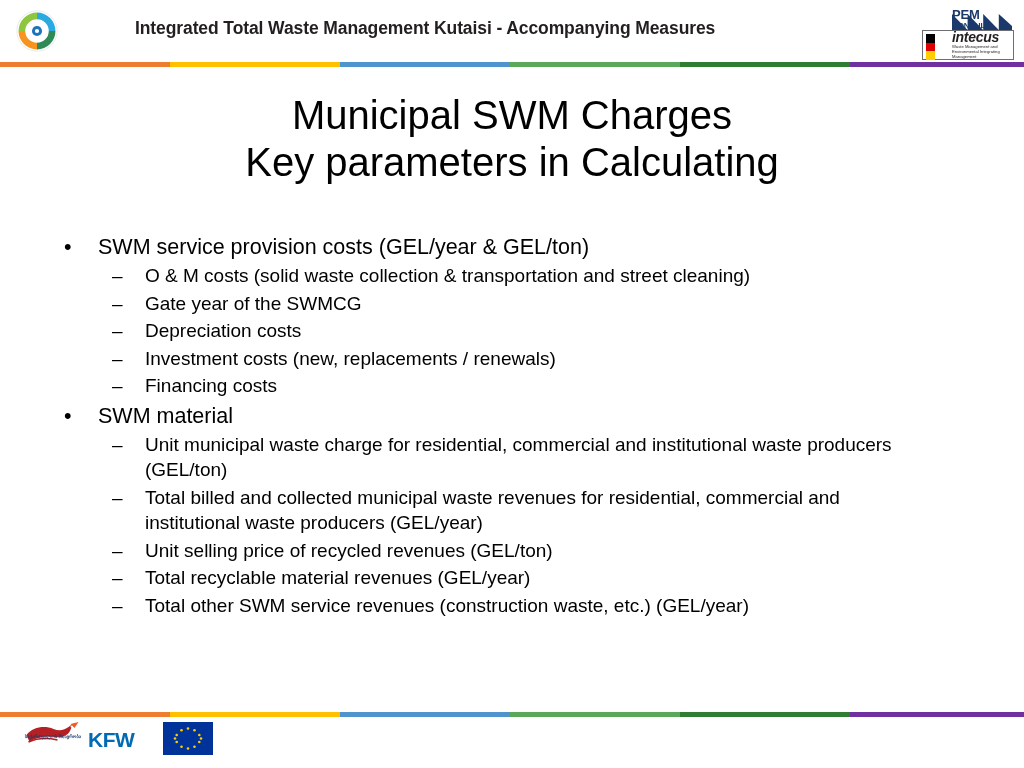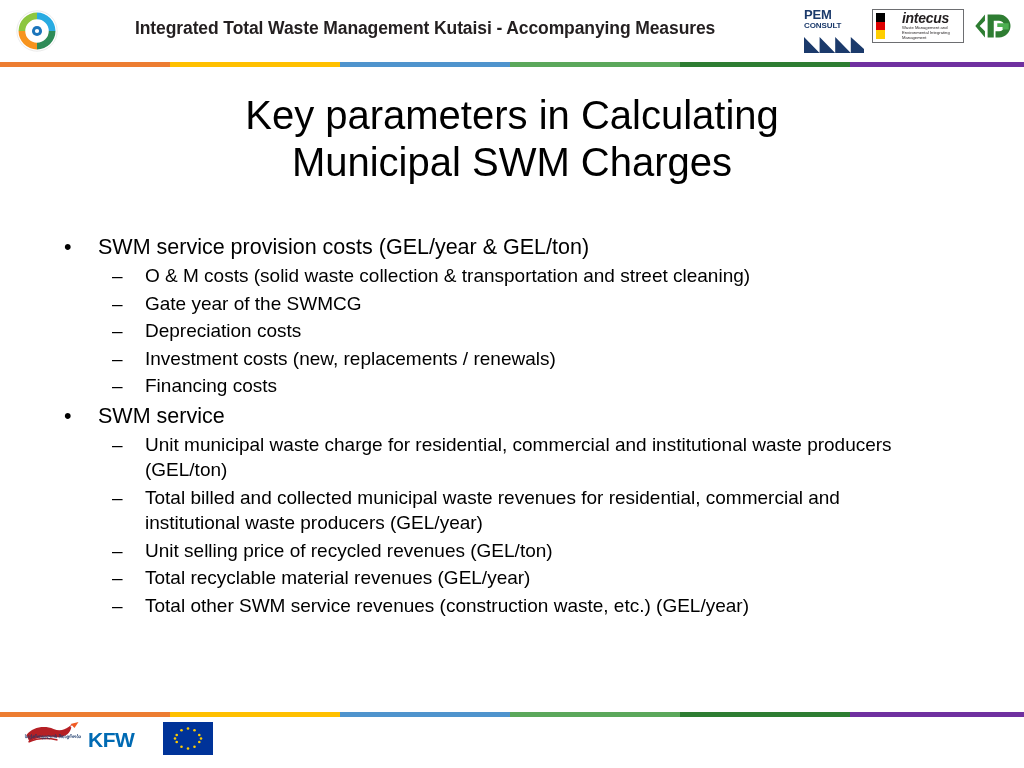--- a/index.html
+++ b/index.html
@@ -42,22 +42,22 @@
     color: #231f20;
     letter-spacing: -0.1px;
     white-space: nowrap;
   }
   .header-right {
     position: absolute;
     right: 10px;
     top: 9px;
     height: 44px;
     display: flex;
-    align-items: flex-start;
-    gap: 6px;
+    align-items: flex-end;
+    flex-direction: column;
   }
 
   
   .pem {
     width: 62px;
     height: 44px;
     position: relative;
   }
   .pem-text {
     font-size: 13px;
@@ -278,22 +278,22 @@
 <div class="colorbar" style="top:62px">
   <span style="width:16.6%;background:#ED7D31"></span>
   <span style="width:16.6%;background:#FFC000"></span>
   <span style="width:16.6%;background:#4F94CD"></span>
   <span style="width:16.6%;background:#5BA85B"></span>
   <span style="width:16.6%;background:#2E7D32"></span>
   <span style="width:17%;background:#7030A0"></span>
 </div>
 
 <div class="slide-title">
+  <div>Municipal SWM Charges</div>
   <div>Key parameters in Calculating</div>
-  <div>Municipal SWM Charges</div>
 </div>
 
 <div class="content">
 
   <div class="bullet-l1">
     <span class="marker">•</span>
     <span class="txt">SWM service provision costs (GEL/year &amp; GEL/ton)</span>
   </div>
 
   <div class="bullet-l2">
@@ -316,21 +316,21 @@
     <span class="txt">Investment costs (new, replacements / renewals)</span>
   </div>
 
   <div class="bullet-l2">
     <span class="marker">–</span>
     <span class="txt">Financing costs</span>
   </div>
 
   <div class="bullet-l1">
     <span class="marker">•</span>
-    <span class="txt">SWM service</span>
+    <span class="txt">SWM material</span>
   </div>
 
   <div class="bullet-l2" style="padding-right:48px">
     <span class="marker">–</span>
     <span class="txt">Unit municipal waste charge for residential, commercial and institutional waste producers (GEL/ton)</span>
   </div>
 
   <div class="bullet-l2" style="padding-right:110px">
     <span class="marker">–</span>
     <span class="txt">Total billed and collected municipal waste revenues for residential, commercial and institutional waste producers (GEL/year)</span>

